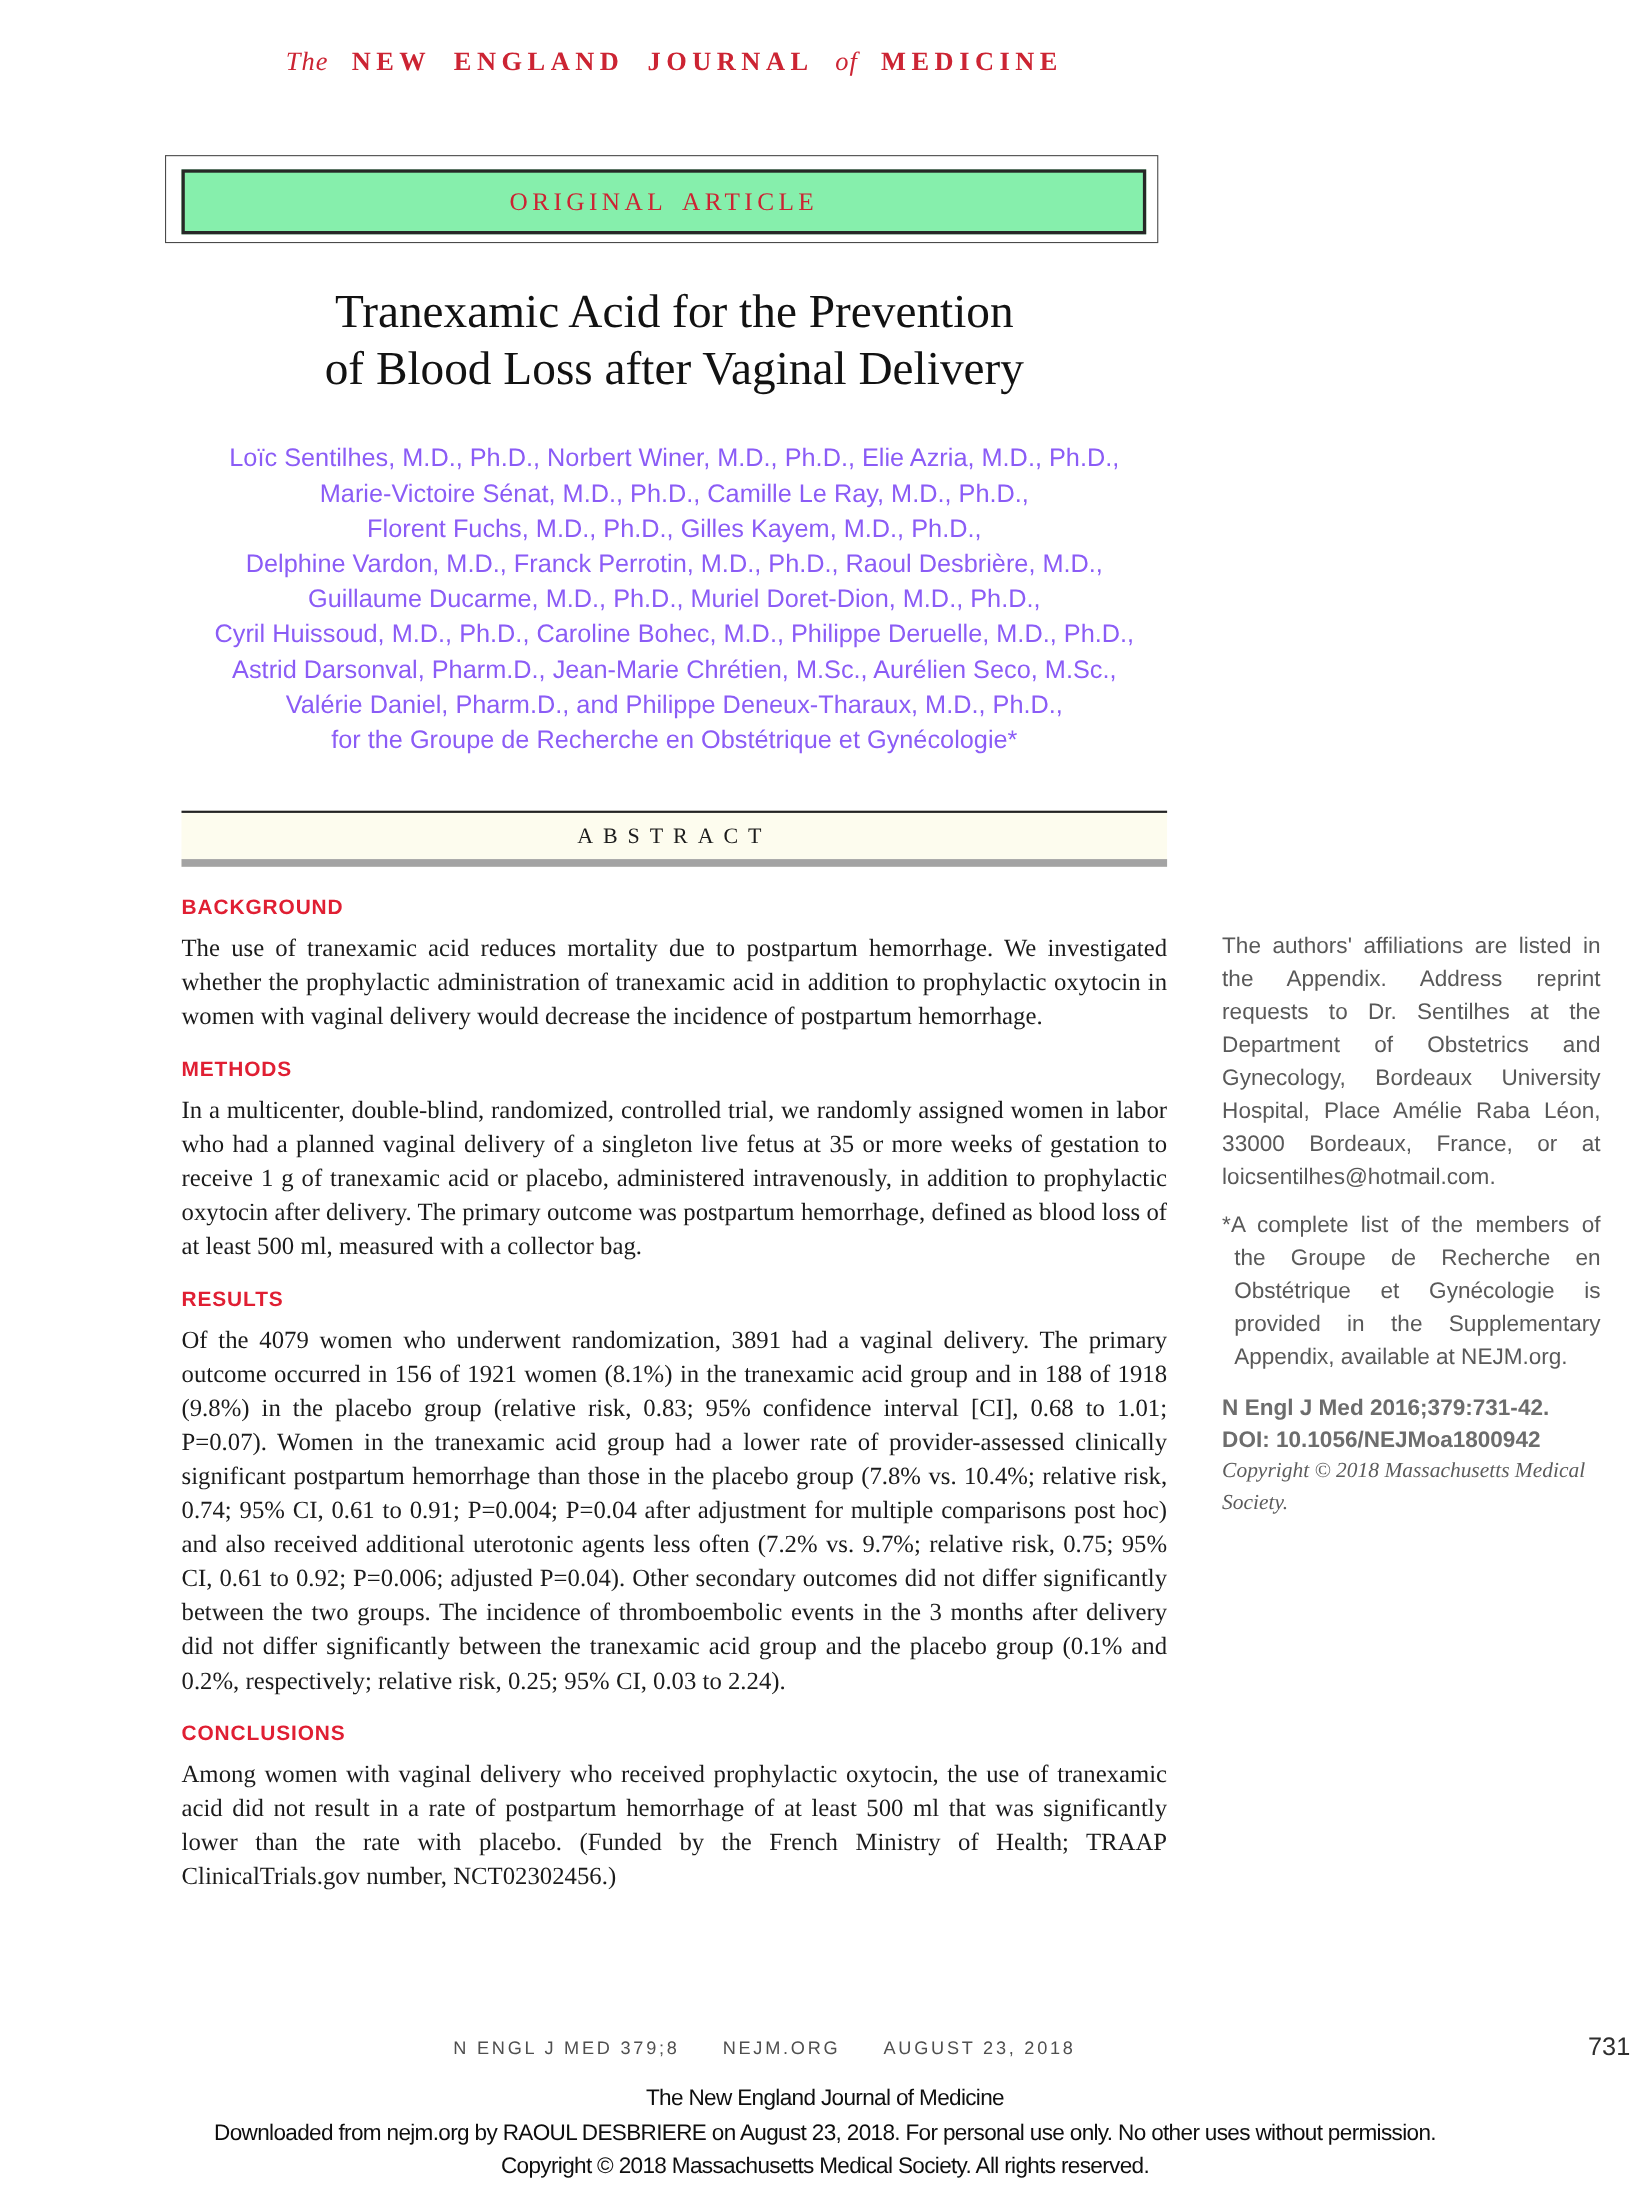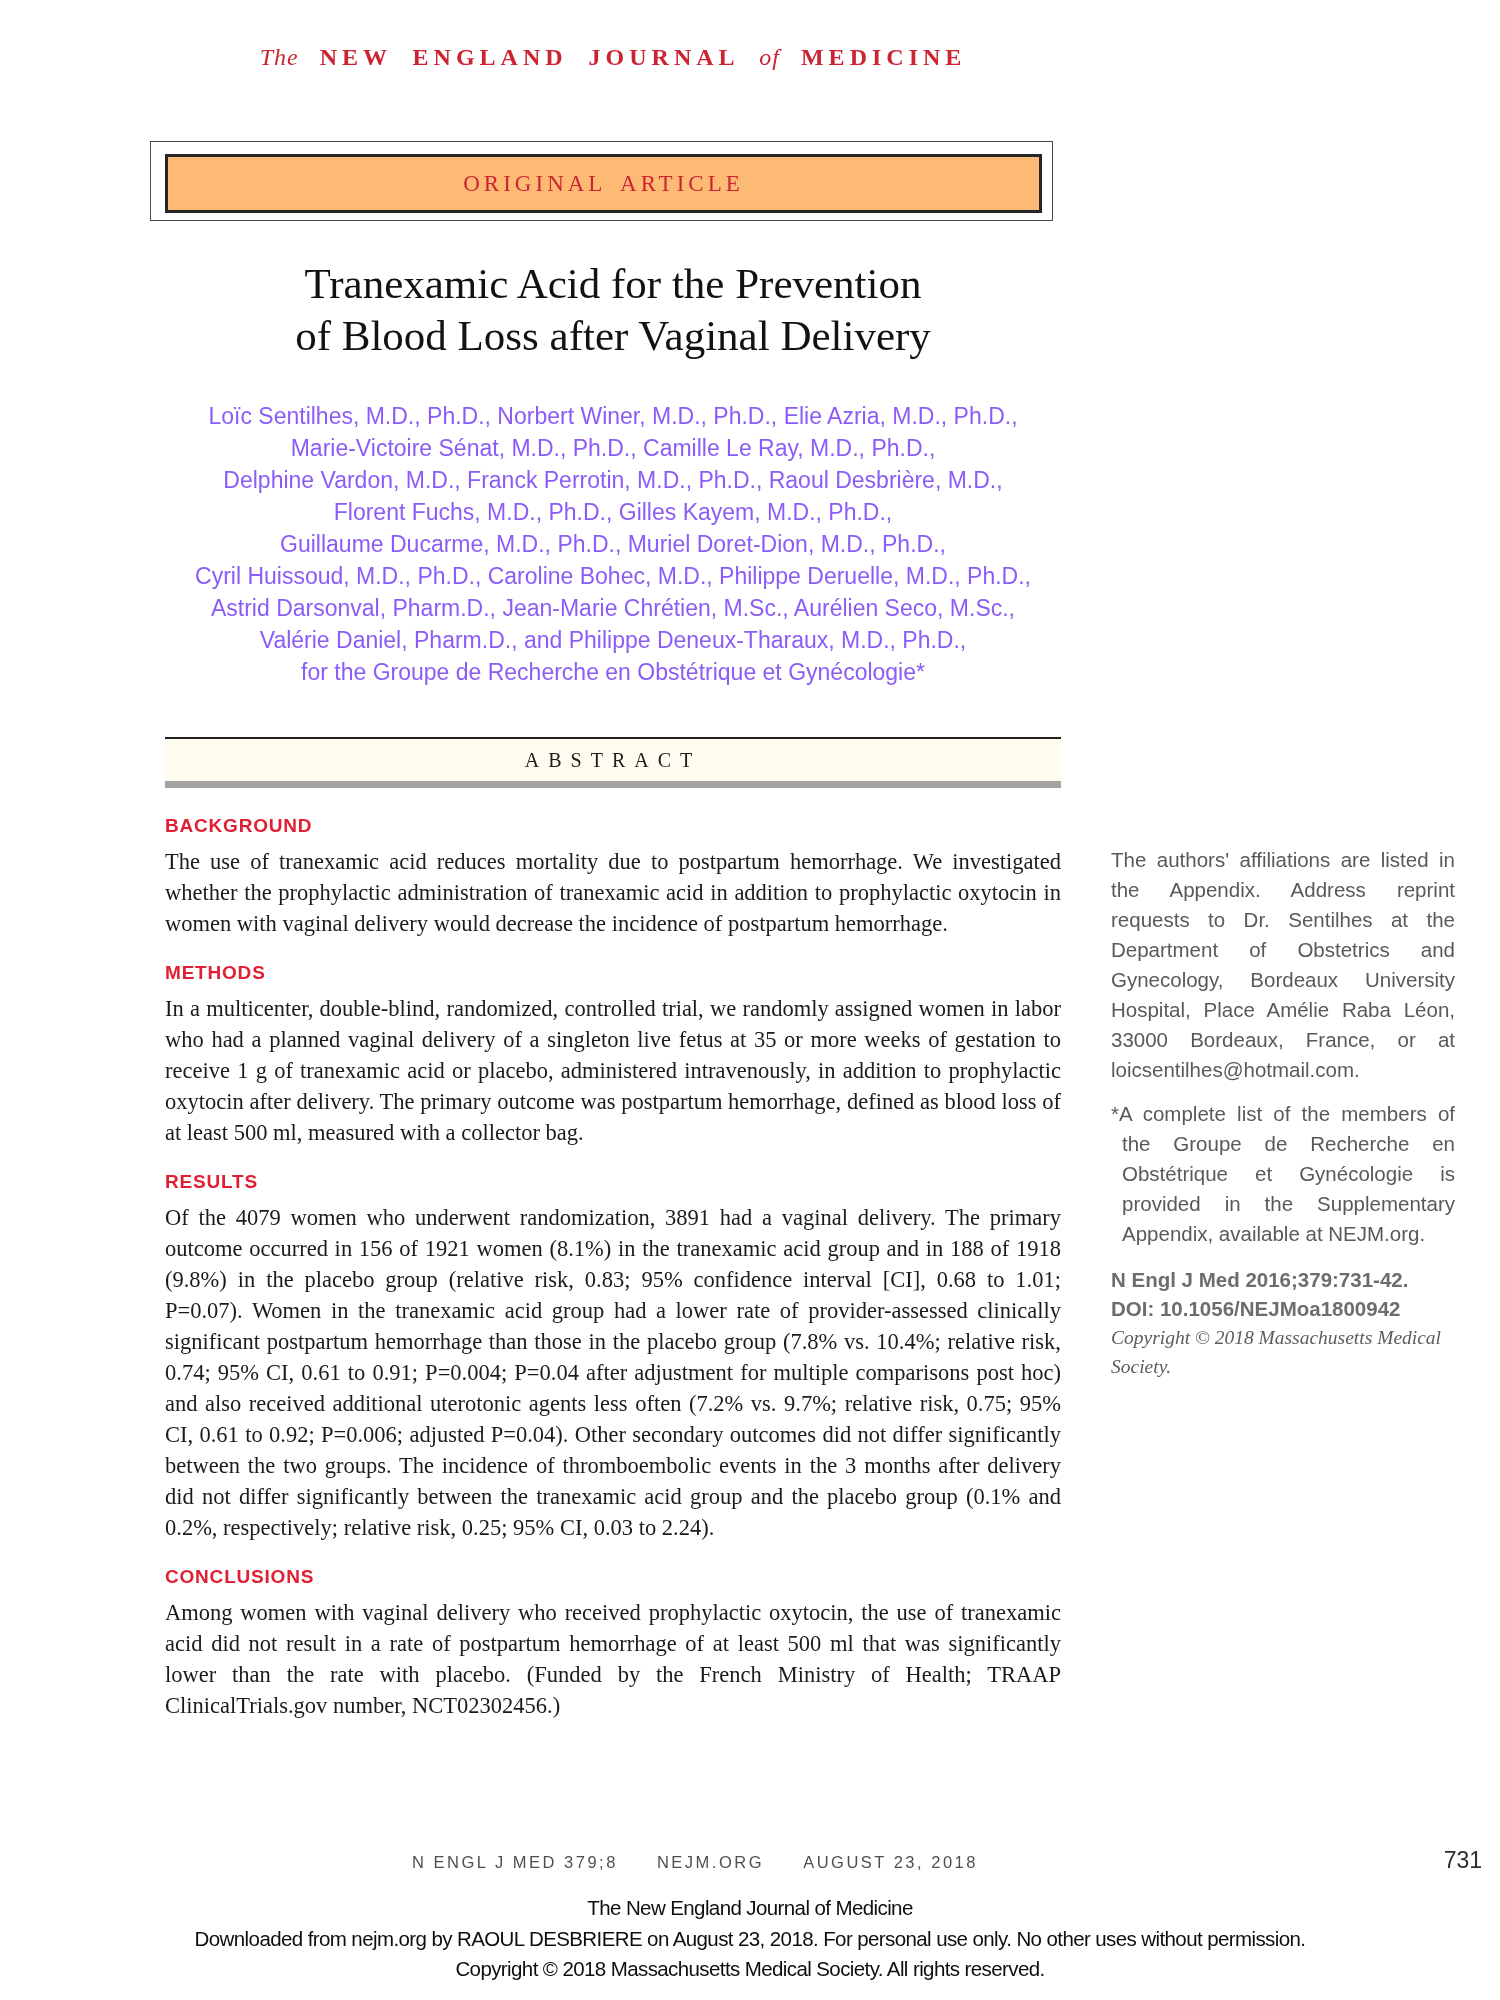--- a/index.html
+++ b/index.html
@@ -18,21 +18,21 @@
   }
   #masthead .it{font-style:italic;font-weight:normal;letter-spacing:1px;text-transform:none;}
 
   
   #oa-frame{
     left:150px;top:141px;width:903px;height:80px;
     border:1px solid #4a4a4a;box-sizing:border-box;
   }
   #oa-box{
     position:absolute;left:14px;top:12px;right:10px;bottom:7px;
-    background:#fdba74;border:3px solid #272727;
+    background:#86efac;border:3px solid #272727;
     display:flex;align-items:center;justify-content:center;
   }
   #oa-box .label{
     color:#cc2433;font-size:23px;letter-spacing:4px;word-spacing:6px;
     font-family:"Liberation Serif", serif;
   }
 
   
   #title{
     left:165px;top:258px;width:896px;text-align:center;
@@ -121,22 +121,22 @@
 </div>
 
 <div id="title" class="abs">
   <div>Tranexamic Acid for the Prevention</div>
   <div>of Blood Loss after Vaginal Delivery</div>
 </div>
 
 <div id="authors" class="abs">
   <div>Loïc Sentilhes, M.D., Ph.D., Norbert Winer, M.D., Ph.D., Elie Azria, M.D., Ph.D.,</div>
   <div>Marie-Victoire Sénat, M.D., Ph.D., Camille Le Ray, M.D., Ph.D.,</div>
+  <div>Florent Fuchs, M.D., Ph.D., Gilles Kayem, M.D., Ph.D.,</div>
   <div>Delphine Vardon, M.D., Franck Perrotin, M.D., Ph.D., Raoul Desbrière, M.D.,</div>
-  <div>Florent Fuchs, M.D., Ph.D., Gilles Kayem, M.D., Ph.D.,</div>
   <div>Guillaume Ducarme, M.D., Ph.D., Muriel Doret-Dion, M.D., Ph.D.,</div>
   <div>Cyril Huissoud, M.D., Ph.D., Caroline Bohec, M.D., Philippe Deruelle, M.D., Ph.D.,</div>
   <div>Astrid Darsonval, Pharm.D., Jean-Marie Chrétien, M.Sc., Aurélien Seco, M.Sc.,</div>
   <div>Valérie Daniel, Pharm.D., and Philippe Deneux-Tharaux, M.D., Ph.D.,</div>
   <div>for the Groupe de Recherche en Obstétrique et Gynécologie*</div>
 </div>
 
 <div id="abstract-band" class="abs">
   <span class="label">ABSTRACT</span>
 </div>

